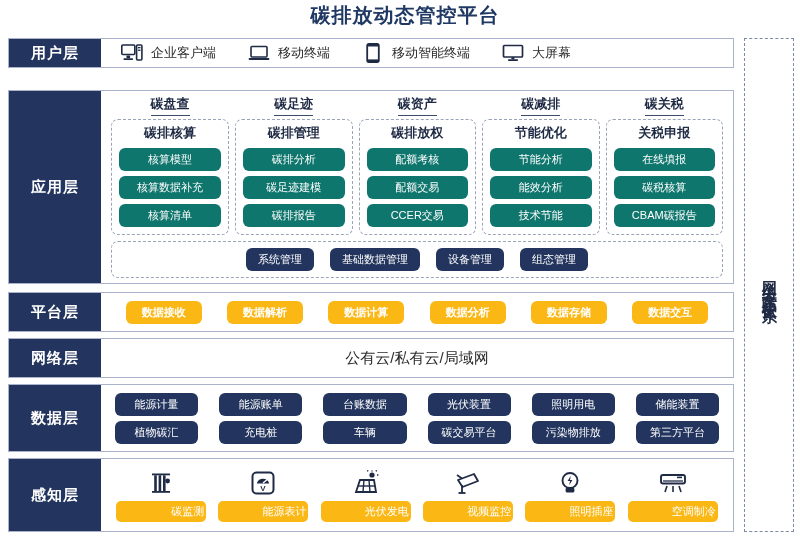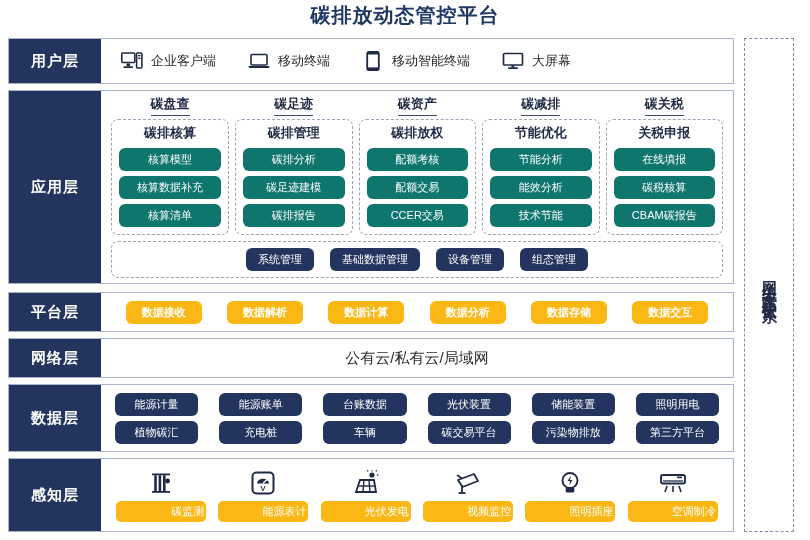--- a/index.html
+++ b/index.html
@@ -39,21 +39,21 @@
   }
   .layer-body{
     flex:1 1 auto;
     background:#ffffff;
     display:flex;align-items:center;
     box-sizing:border-box;
     position:relative;
   }
 
   
-  #layer-user   {top:38px;height:46px;}
+  #layer-user   {top:38px;height:30px;}
   #layer-app    {top:90px;height:194px;}
   #layer-platform{top:292px;height:40px;}
   #layer-network{top:338px;height:40px;}
   #layer-data   {top:384px;height:68px;}
   #layer-sense  {top:458px;height:74px;}
 
   
   .user-items{display:flex;align-items:center;gap:32px;padding-left:20px;}
   .user-item{display:flex;align-items:center;gap:8px;font-size:13px;color:#2b2b2b;}
   .user-item .ic{width:22px;height:20px;display:flex;align-items:center;justify-content:center;}
@@ -298,22 +298,22 @@
   </div>
 
   <div class="layer" id="layer-data">
     <div class="layer-label">数据层</div>
     <div class="layer-body data-body">
       <div class="data-row">
         <div class="data-cell">能源计量</div>
         <div class="data-cell">能源账单</div>
         <div class="data-cell">台账数据</div>
         <div class="data-cell">光伏装置</div>
+        <div class="data-cell">照明用电</div>
         <div class="data-cell">储能装置</div>
-        <div class="data-cell">照明用电</div>
       </div>
       <div class="data-row">
         <div class="data-cell">植物碳汇</div>
         <div class="data-cell">充电桩</div>
         <div class="data-cell">车辆</div>
         <div class="data-cell">碳交易平台</div>
         <div class="data-cell">污染物排放</div>
         <div class="data-cell">第三方平台</div>
       </div>
     </div>

